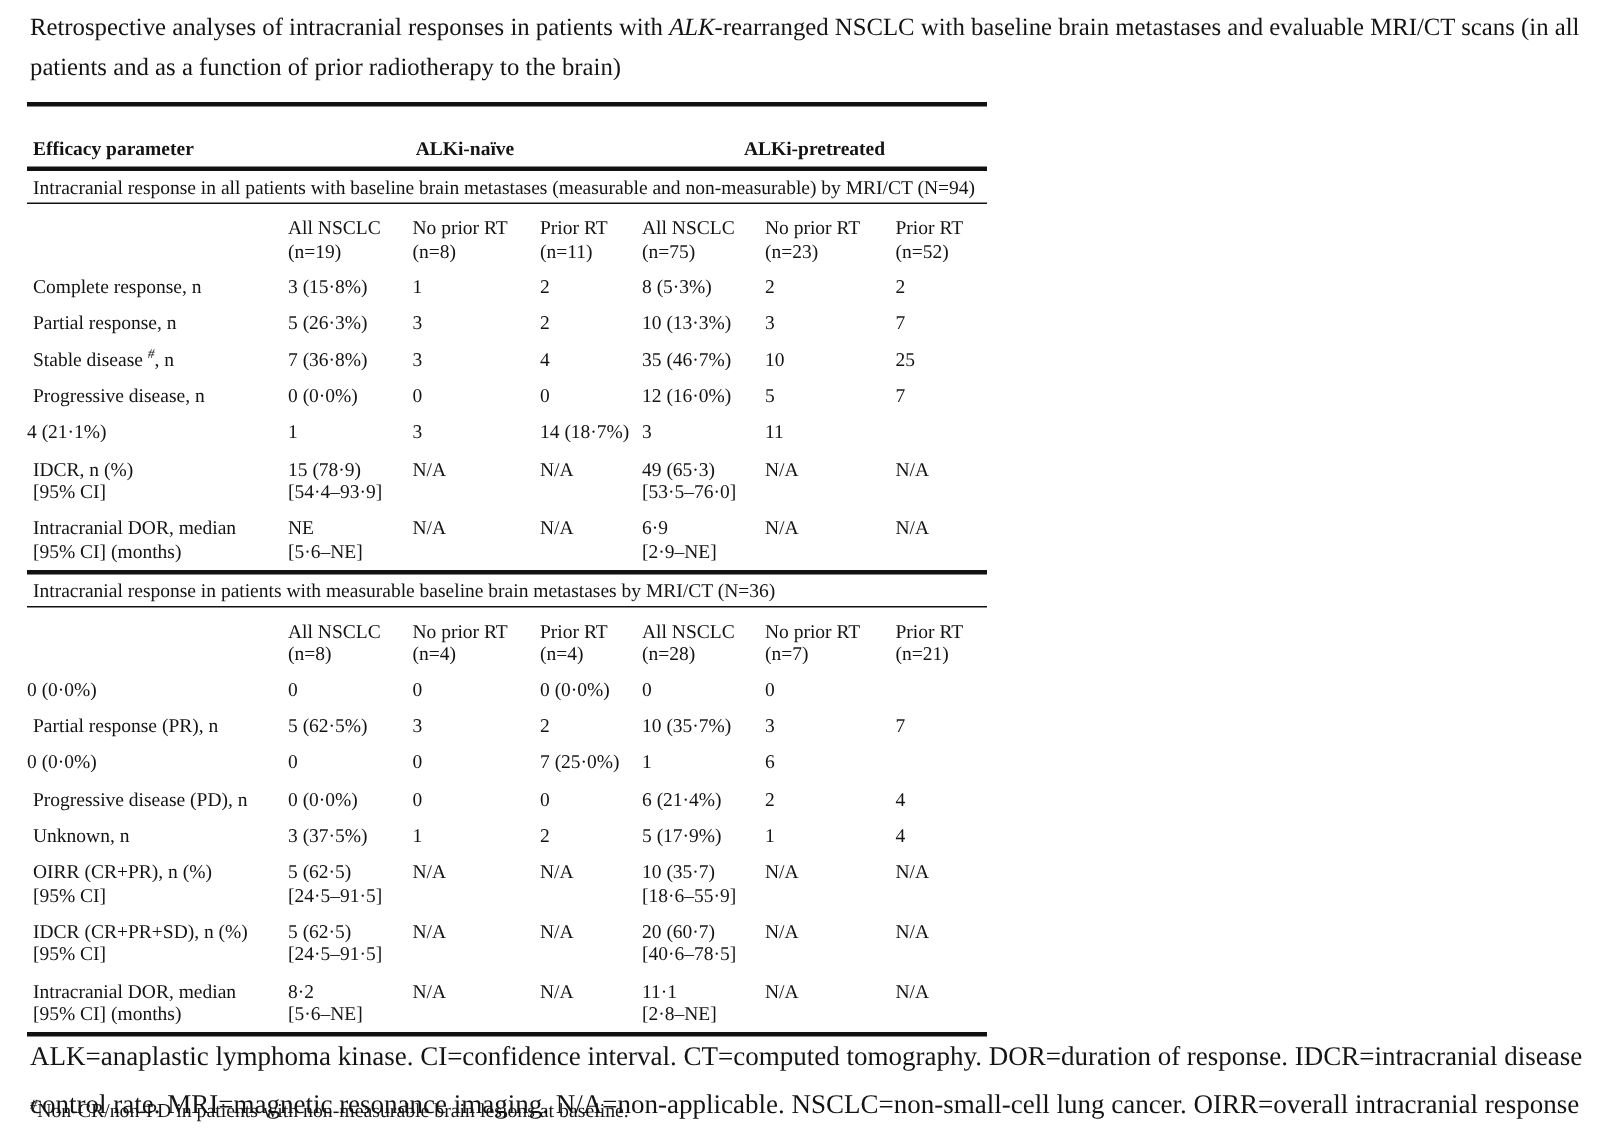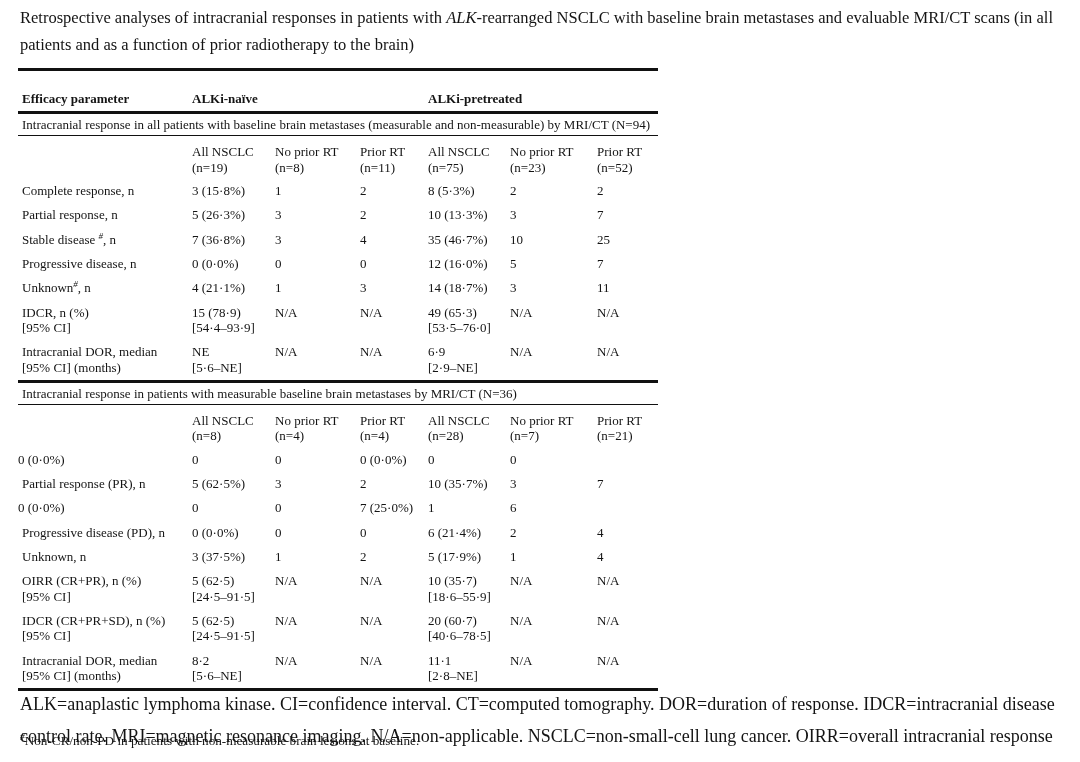--- a/index.html
+++ b/index.html
@@ -18,21 +18,21 @@
     position:absolute;left:18px;top:68px;width:640px;
     font-size:13px;
     border-top:3px solid #111;
     border-bottom:3px solid #111;
   }
   .grid{display:grid;grid-template-columns:174px 83px 85px 68px 82px 87px 61px;}
   .hgrid{display:grid;grid-template-columns:174px 236px 230px;}
   .headrow{border-bottom:3px solid #111;font-weight:bold;}
   .headrow .cell{padding:20px 0 5px;}
   .headrow .param{padding-left:4px;text-align:left;}
-  .headrow .grp{text-align:left;}
+  .headrow .grp{text-align:center;}
   .cell{white-space:pre-line;line-height:1.18;vertical-align:top;}
   .sectitle{
     border-bottom:1.5px solid #111;
     padding:3px 0 2px 4px;
   }
   .colheads .cell{padding:8px 0 4px;}
   .row .cell{padding:4px 0 5px;}
   .label{padding-left:4px !important;}
   sup.mark{font-size:9px;font-style:italic;line-height:0;}
   .section2{border-top:3px solid #111;}
@@ -111,21 +111,20 @@
       <div class="cell label"><span>Progressive disease, n</span><sup class="mark"></sup><span></span></div>
       <div class="cell">0 (0·0%)</div>
       <div class="cell">0</div>
       <div class="cell">0</div>
       <div class="cell">12 (16·0%)</div>
       <div class="cell">5</div>
       <div class="cell">7</div>
     </div>
 
     <div class="grid row">
-      <div class="cell label"><span>Unknown</span><sup class="mark">#</sup><span>, n</span></div>
       <div class="cell">4 (21·1%)</div>
       <div class="cell">1</div>
       <div class="cell">3</div>
       <div class="cell">14 (18·7%)</div>
       <div class="cell">3</div>
       <div class="cell">11</div>
     </div>
 
     <div class="grid row">
       <div class="cell label"><span>IDCR, n (%)

